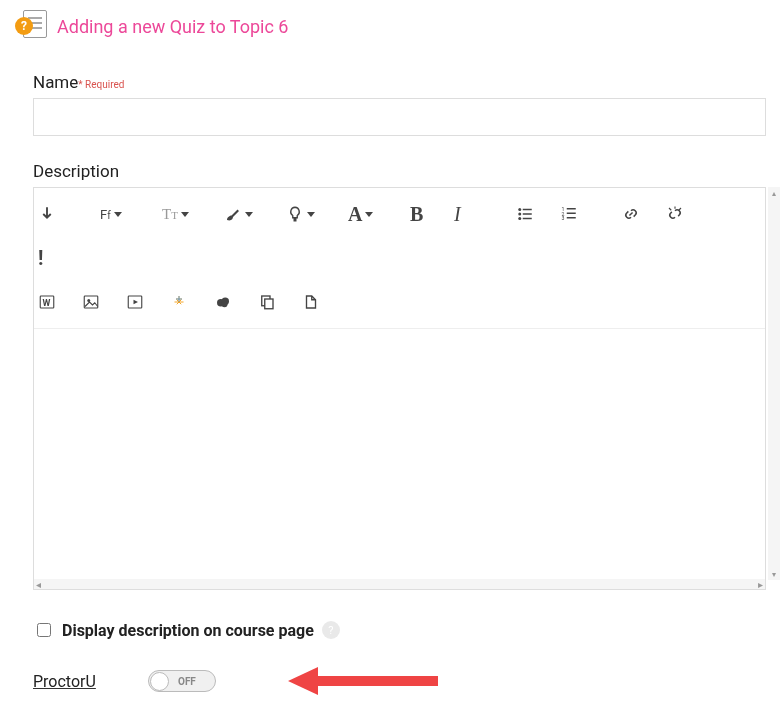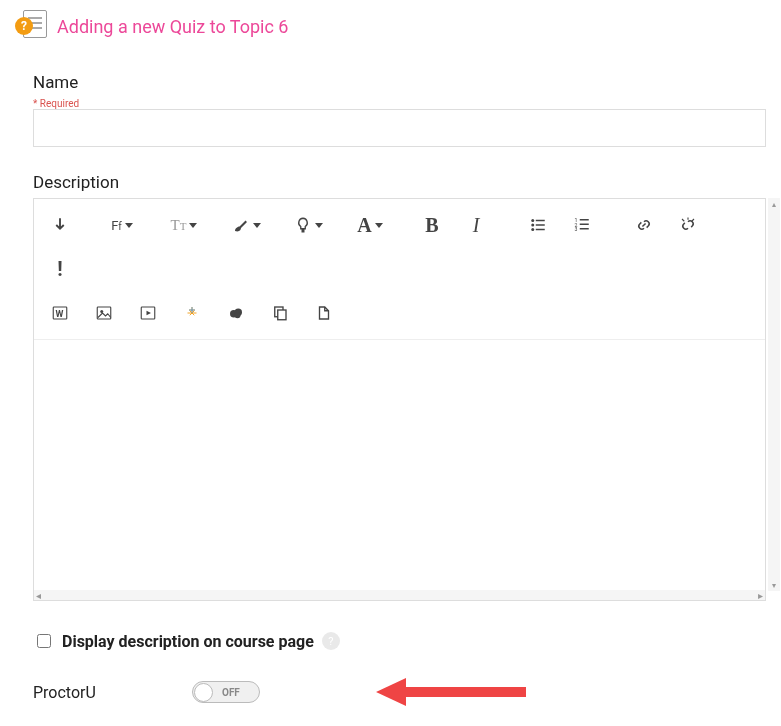--- a/index.html
+++ b/index.html
@@ -67,22 +67,21 @@
   .field-block { margin-bottom: 25px; }
   .field-label {
     font-size: 17px;
     color: #222;
     display: inline-block;
     margin-bottom: 6px;
   }
   .label-row {
     display: flex;
     align-items: baseline;
-    justify-content: flex-end;
-    flex-direction: column;
+    justify-content: flex-start;
   }
   .required-note {
     color: #d9534f;
     font-size: 10px;
   }
   .text-input {
     width: 100%;
     height: 38px;
     border: 1px solid #ddd;
     padding: 6px 10px;
@@ -97,21 +96,20 @@
     padding: 8px 4px 0 4px;
     display: flex;
     flex-wrap: wrap;
     gap: 0;
   }
   .tb-btn {
     width: 44px;
     height: 36px;
     display: flex;
     align-items: center;
-    justify-content: center;
     color: #444;
     cursor: pointer;
     position: relative;
     margin-bottom: 8px;
   }
   .tb-btn svg { width: 18px; height: 18px; fill: #444; }
   .tb-btn .caret {
     width: 0; height: 0;
     border-left: 4px solid transparent;
     border-right: 4px solid transparent;
@@ -156,22 +154,23 @@
     background: #e9e9e9;
     color: #fff;
     font-size: 11px;
     display: inline-flex;
     align-items: center;
     justify-content: center;
   }
   .proctor-row {
     display: flex;
     align-items: center;
-    gap: 96px;
+    gap: 52px;
     margin-top: 10px;
+    text-decoration: underline;
   }
   .proctor-label {
     font-size: 16px;
     color: #222;
   }
   .toggle {
     width: 68px;
     height: 22px;
     border-radius: 11px;
     border: 1px solid #bbb;

